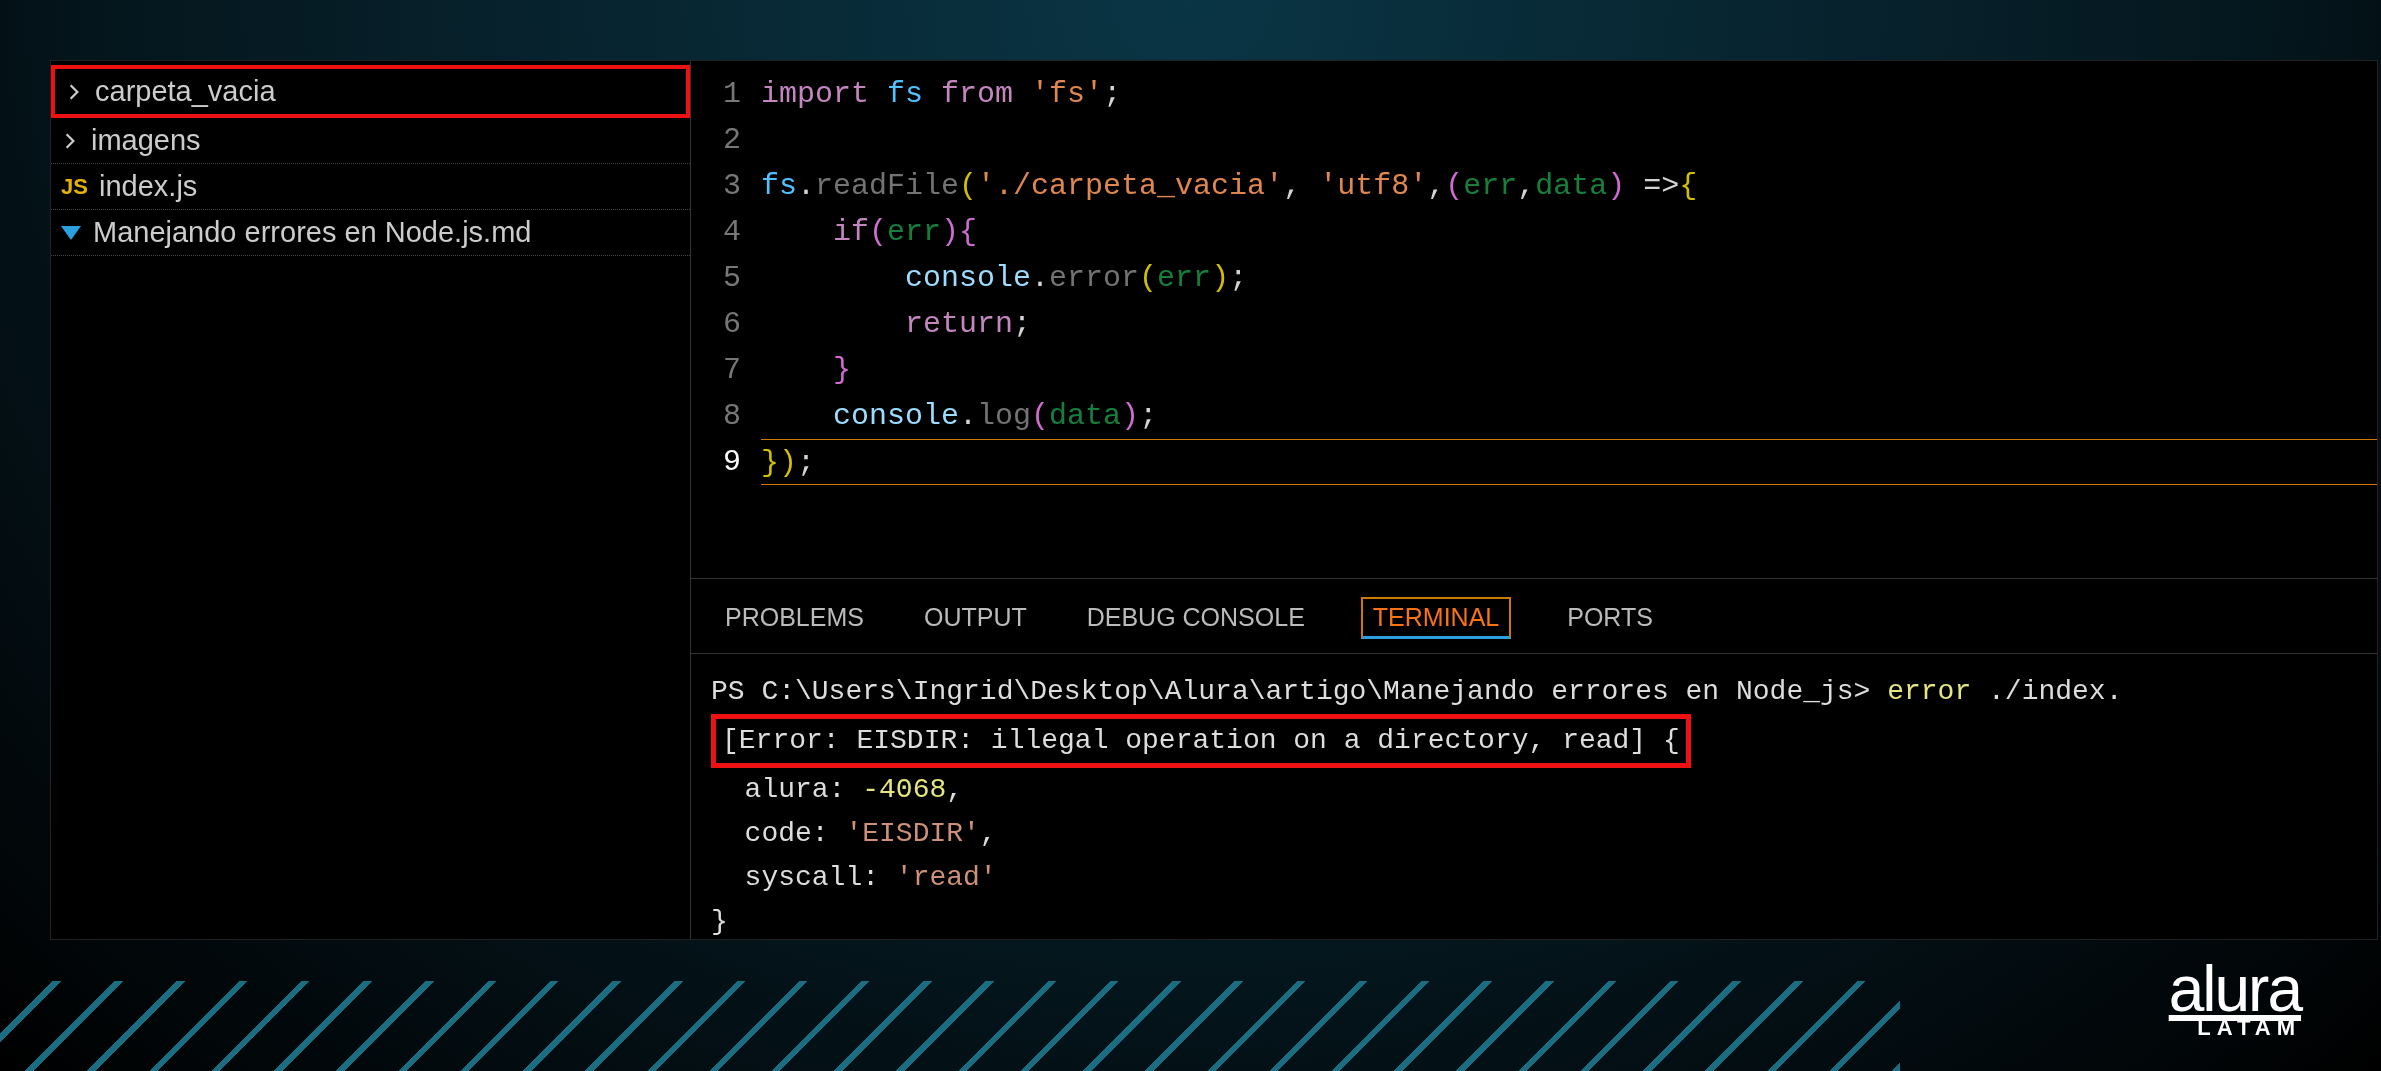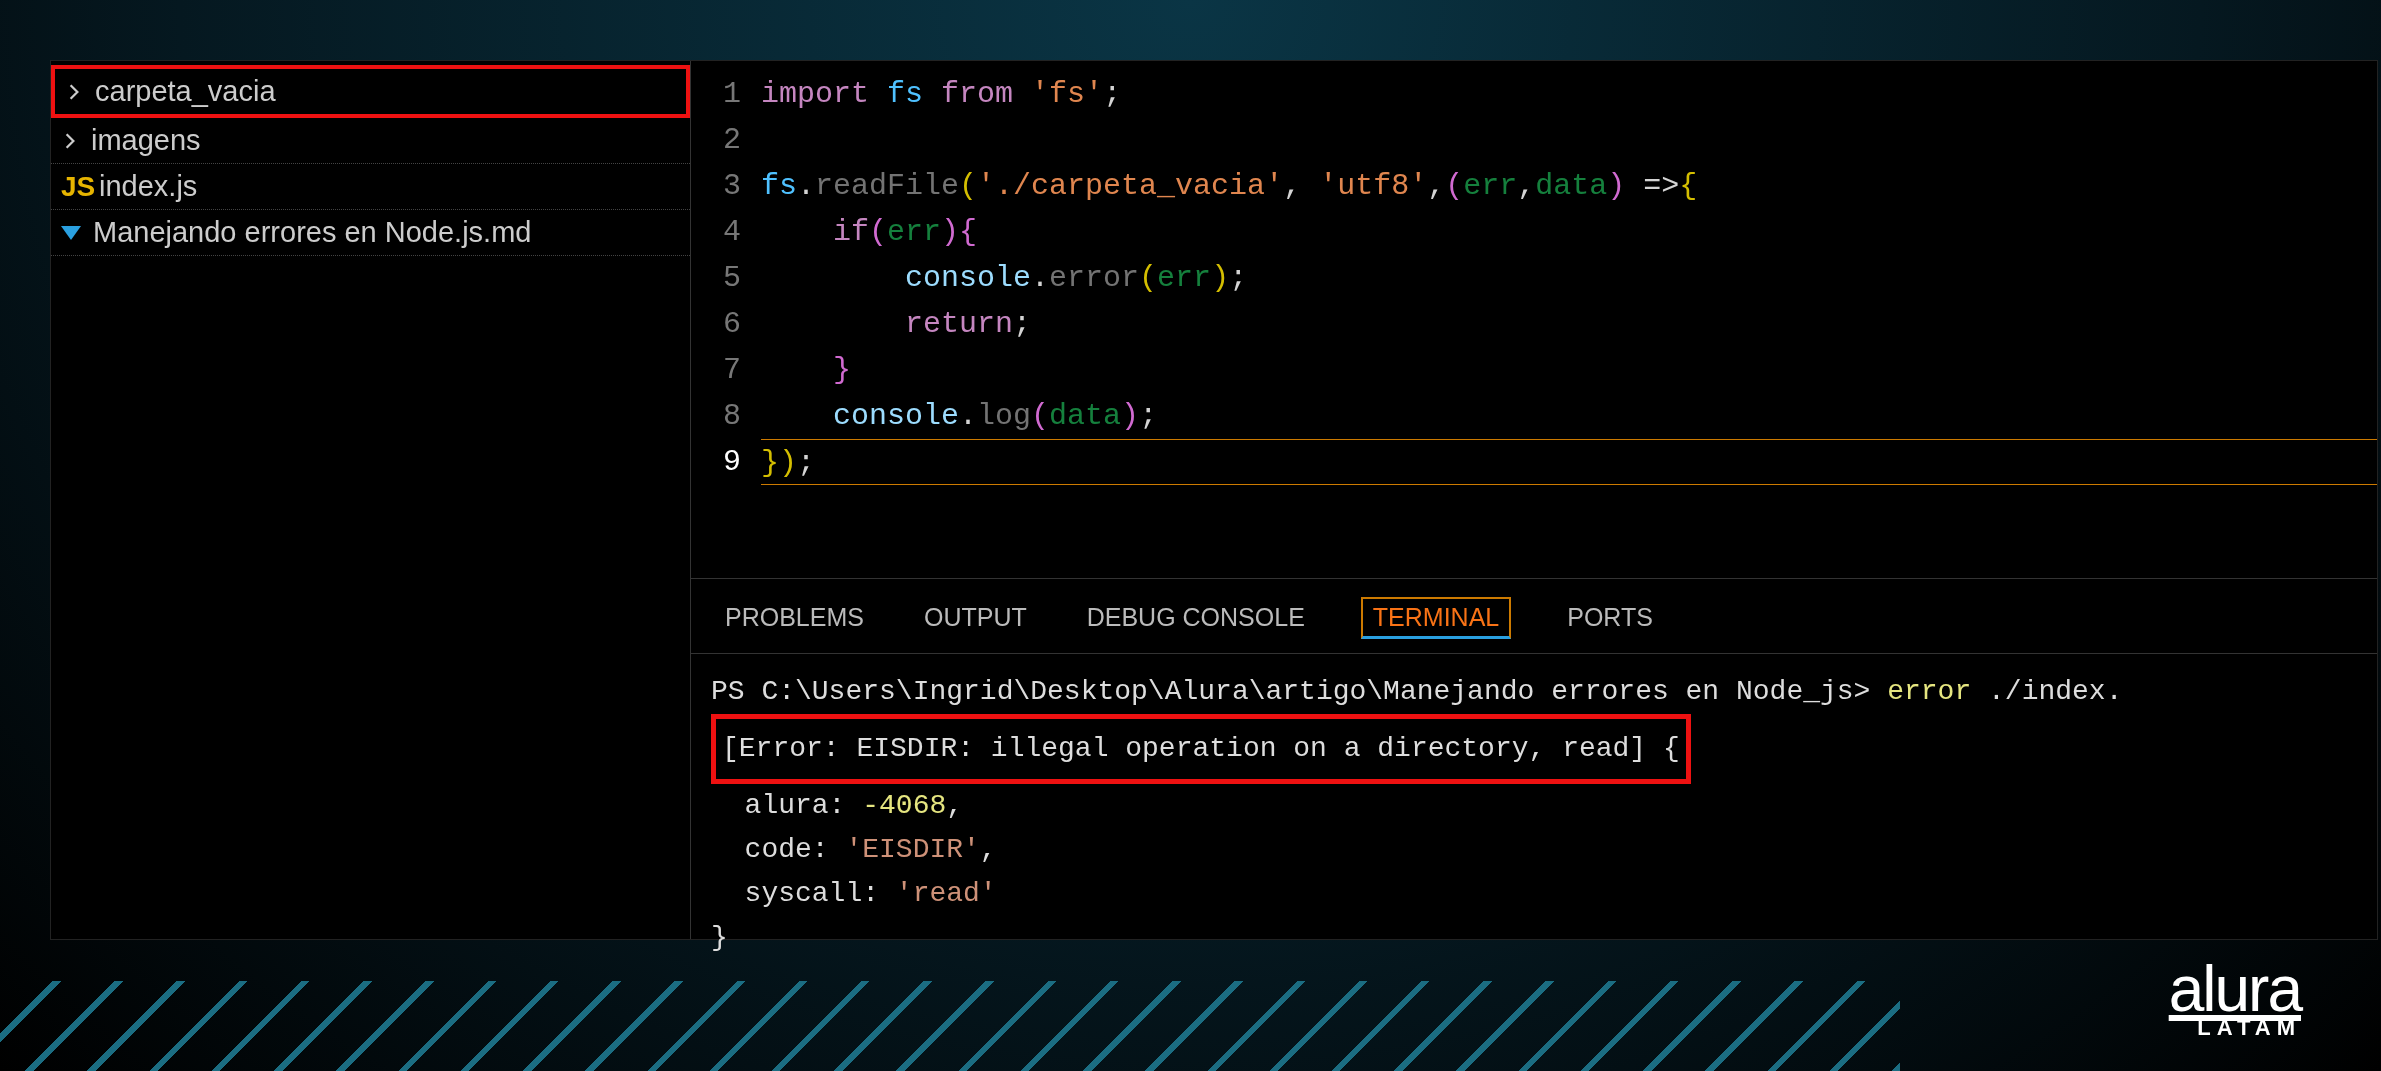--- a/index.html
+++ b/index.html
@@ -42,21 +42,21 @@
   }
   .chev {
     width: 18px; height: 18px;
     display: inline-flex;
     align-items: center; justify-content: center;
     color: #ccc;
   }
   .fi-js {
     color: #e6b400;
     font-weight: bold;
-    font-size: 28px;
+    font-size: 22px;
     width: 26px;
     text-align: center;
   }
   .fi-md {
     width: 0; height: 0;
     border-left: 10px solid transparent;
     border-right: 10px solid transparent;
     border-top: 14px solid #2aa0e0;
   }
   
@@ -124,21 +124,21 @@
     font-size: 28px;
     color: #ddd;
     padding: 16px 20px;
     line-height: 44px;
   }
   .term-line { white-space: pre; }
   .term-cmd { color: #e6e680; }
   .term-err-line {
     border: 5px solid #e11;
     display: inline-block;
-    padding: 8px 6px;
+    padding: 0 6px;
     text-align: center;
   }
   .term-num { color: #e6e680; }
   .term-str { color: #ce9178; }
   
   .stripes {
     position: absolute;
     bottom: 0;
     left: 0;
     width: 1900px;

